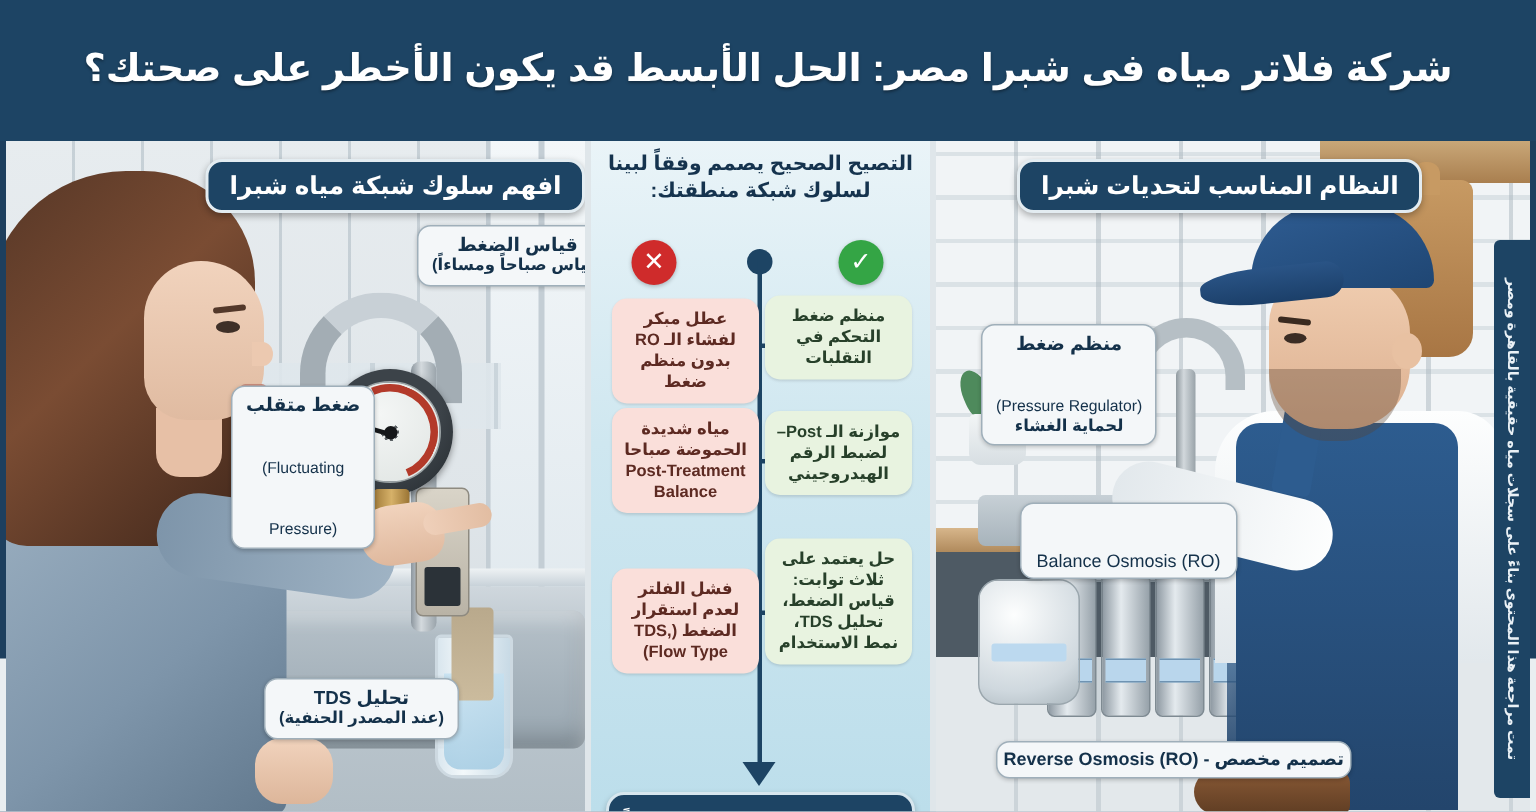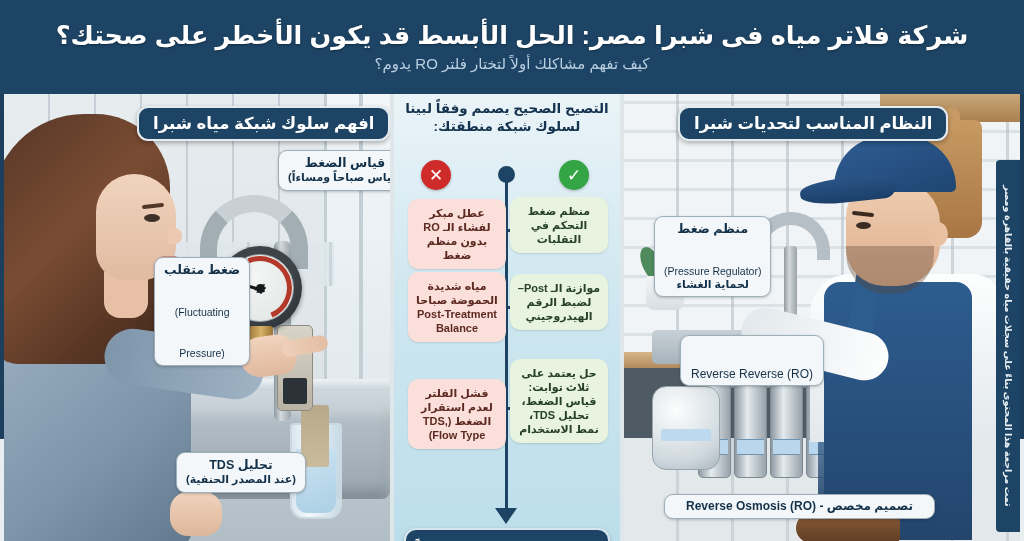--- a/index.html
+++ b/index.html
@@ -523,21 +523,20 @@
     position: absolute; top: 94px; width: 4px; height: 447px; background: #dfe6ea;
   }
 </style>
 </head>
 <body>
 
 <div id="stage">
 
   <div class="header">
     <div class="header-title">شركة فلاتر مياه فى شبرا مصر: الحل الأبسط قد يكون الأخطر على صحتك؟</div>
-    <div class="header-sub">كيف تفهم مشاكلك أولاً لتختار فلتر RO يدوم؟</div>
   </div>
 
   <div class="panel panel-left">
     <div class="scene-left">
       <div class="wallL"></div>
       <div class="windowL"></div>
       <div class="tile-band"></div>
       <div class="counter-edgeL"></div>
       <div class="counterL"></div>
       <div class="cabinetL"></div>
@@ -704,24 +703,24 @@
     <div class="scene-chip" style="left:54px; top:12px;">النظام المناسب لتحديات شبرا</div>
 
     <div class="callout" style="left:30px; top:122px;">
       <span class="ar">منظم ضغط</span>
       <span class="en">(Pressure Regulator)</span>
       <span class="ar2">لحماية الغشاء</span>
     </div>
 
 
     <div class="callout" style="left:56px; top:241px; padding:3px 10px;">
-      <span class="en" style="font-size:12px;">Reverse Reverse (RO)</span>
-    </div>
-
-    <div class="callout" style="left:40px; top:400px; padding:4px 21px;">
+      <span class="en" style="font-size:12px;">Balance Osmosis (RO)</span>
+    </div>
+
+    <div class="callout" style="left:40px; top:400px; padding:4px 4px;">
       <span class="ar" style="font-size:12px;">تصميم مخصص - Reverse Osmosis (RO)</span>
     </div>
 
     <div class="vstrip">
       <span>تمت مراجعة هذا المحتوى بناءً على سجلات مياه حقيقية بالقاهرة ومصر</span>
     </div>
   </div>
 
 </div>
 

